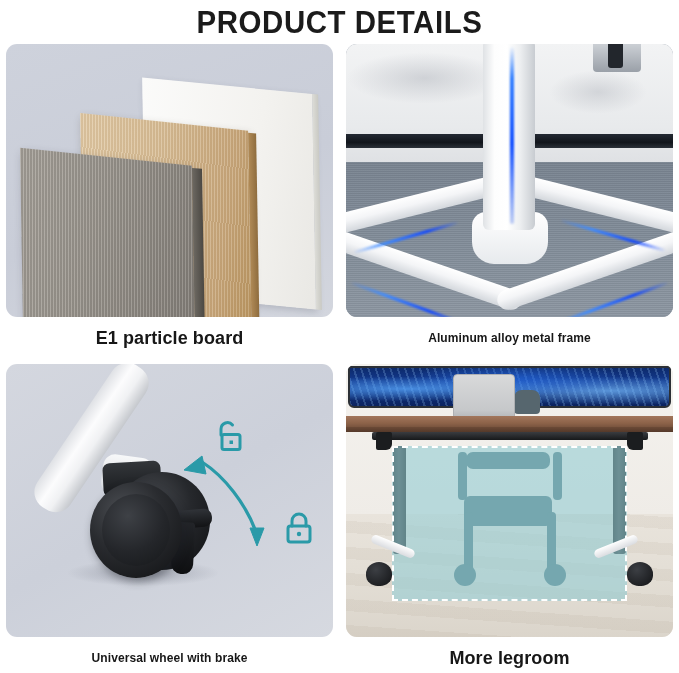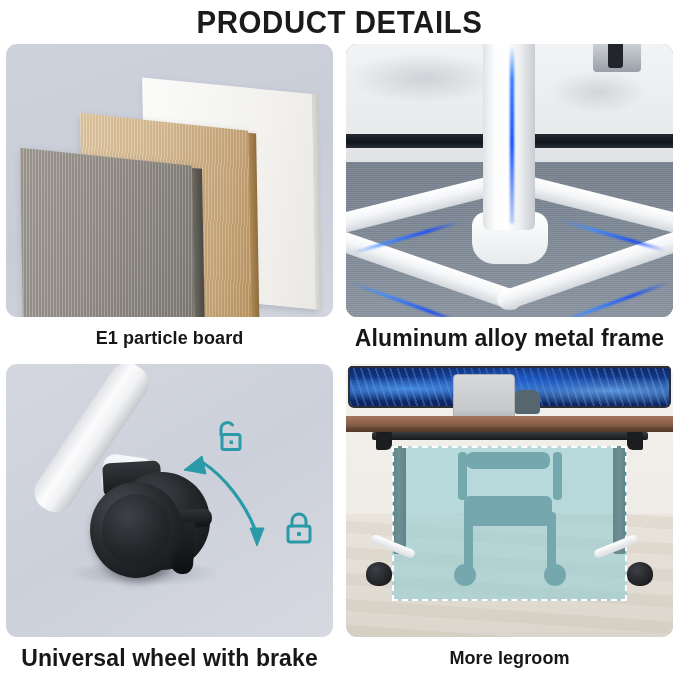--- a/index.html
+++ b/index.html
@@ -68,21 +68,21 @@
     margin-top: 9px;
     width: 327px;
     text-align: center;
     font-size: 18px;
     font-weight: 600;
     color: #171717;
     letter-spacing: 0.1px;
     line-height: 24px;
     white-space: nowrap;
   }
-  .caption.small { font-size: 23px; }
+  .caption.small { font-size: 12px; }
 
   
   .p1 { background: linear-gradient(160deg, #ced2dc 0%, #c9cdd8 55%, #d3d6de 100%); }
 
   .board {
     position: absolute;
     transform-origin: 50% 50%;
   }
   
   .board-white {

